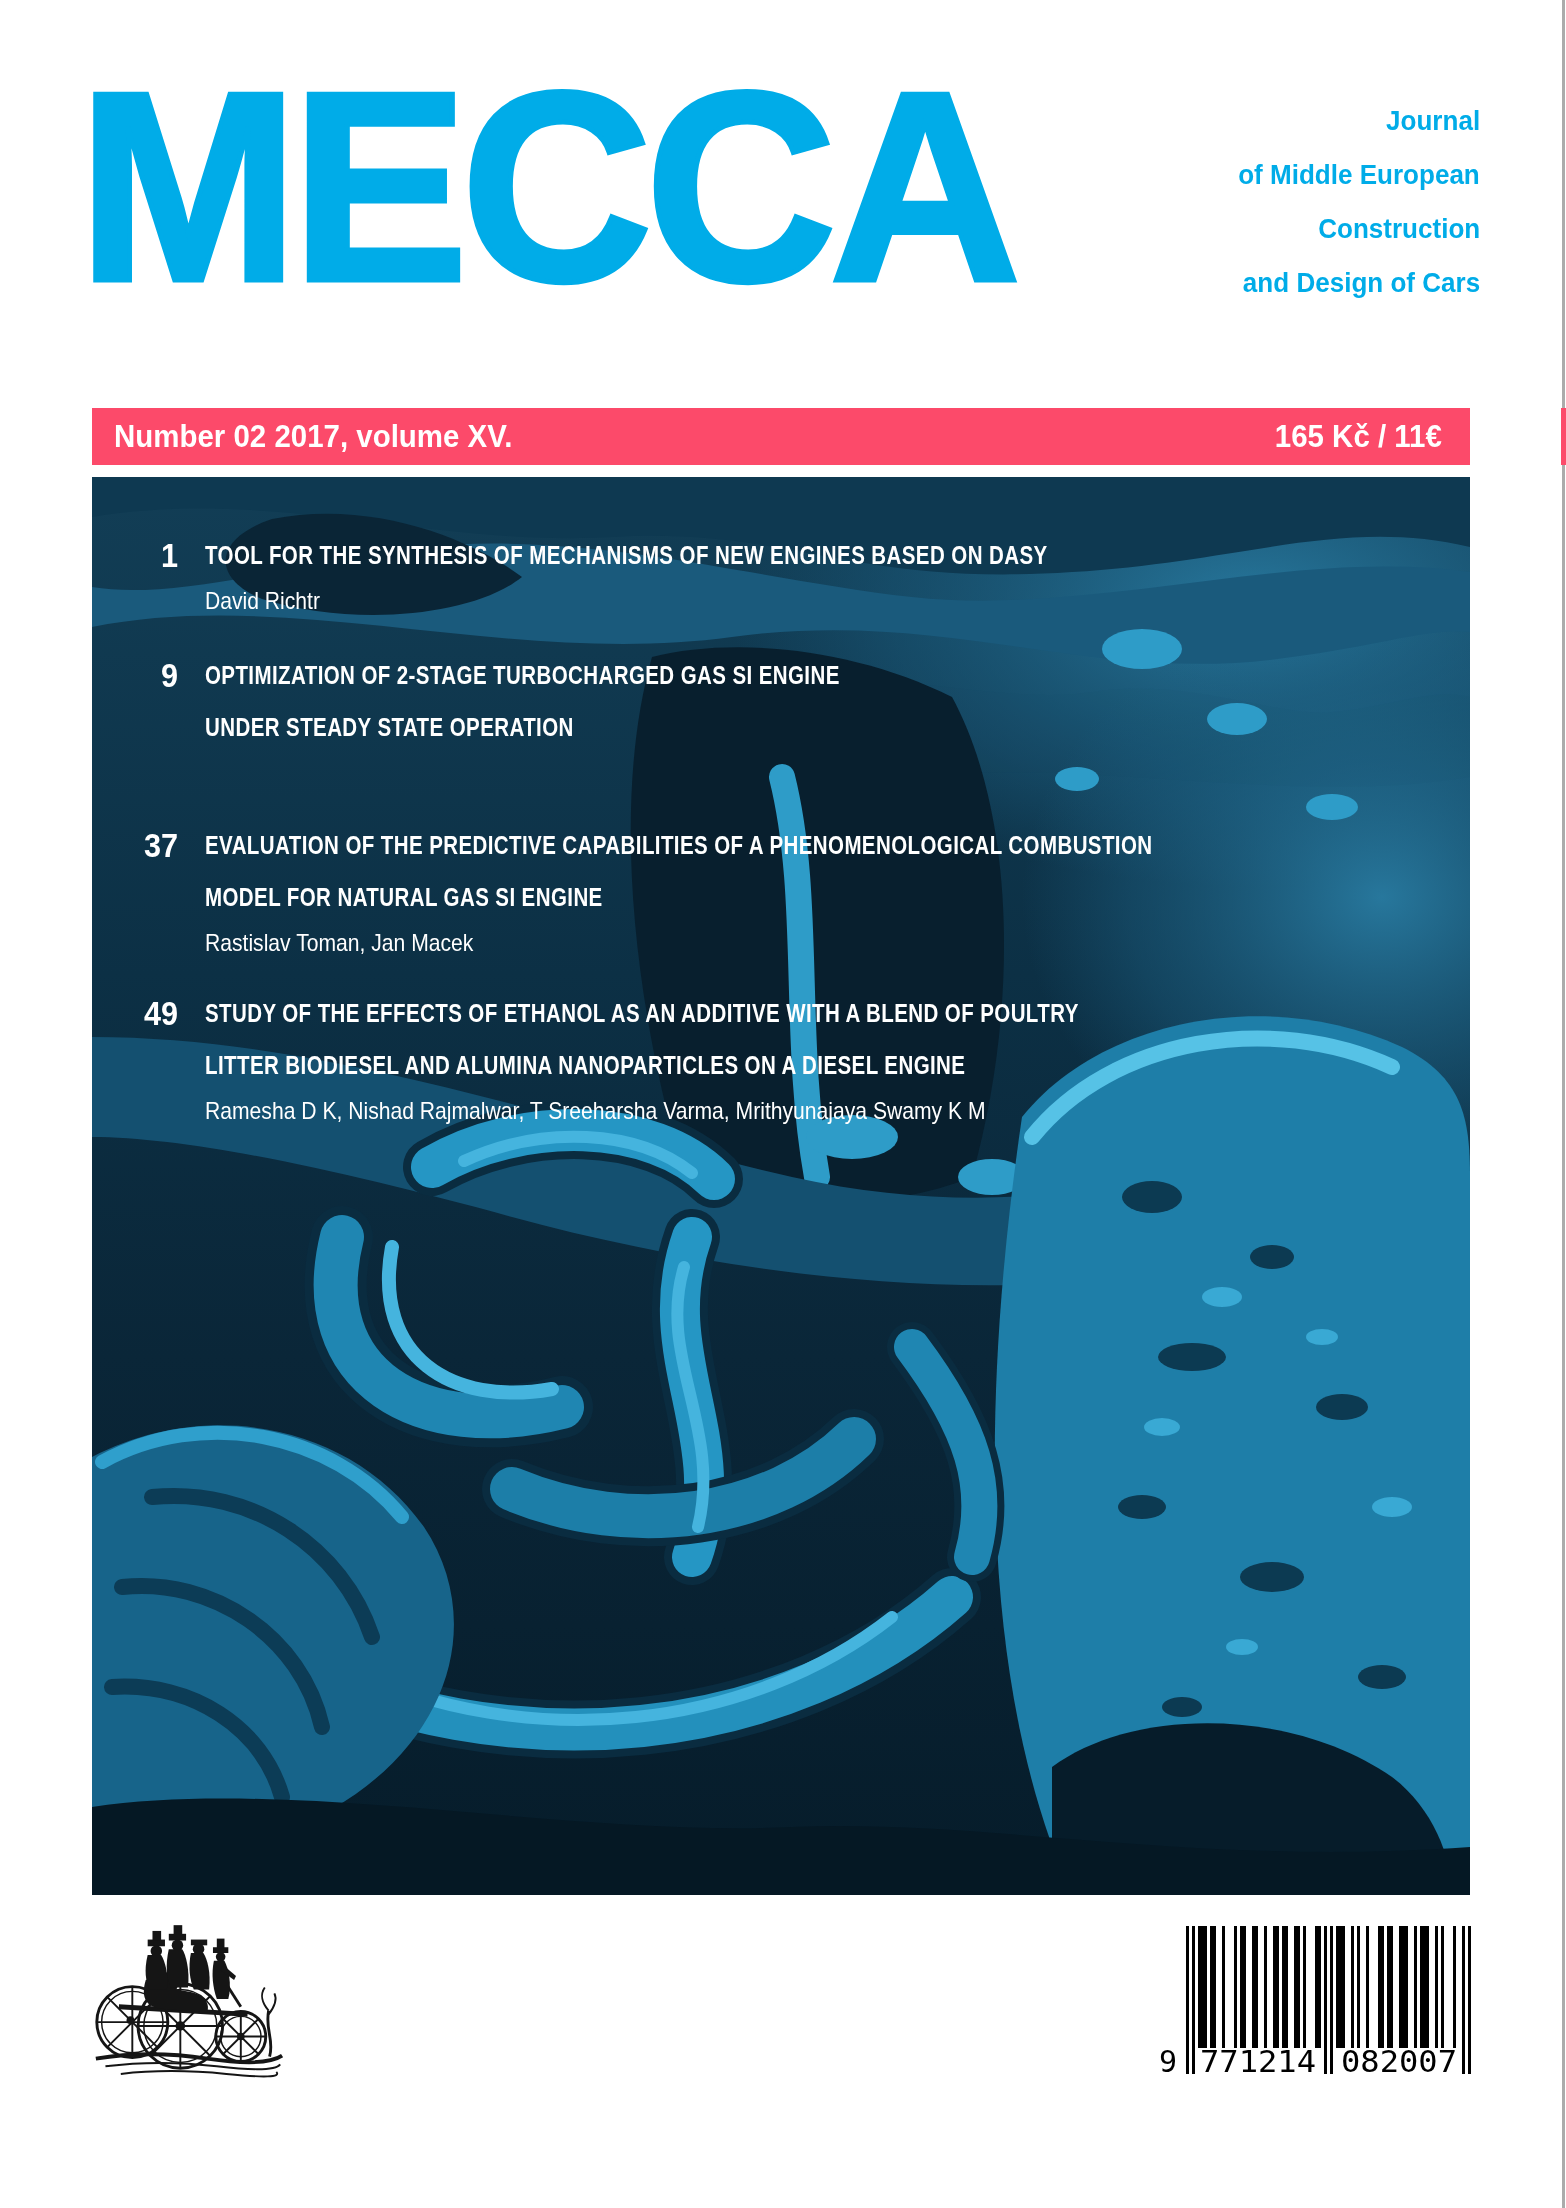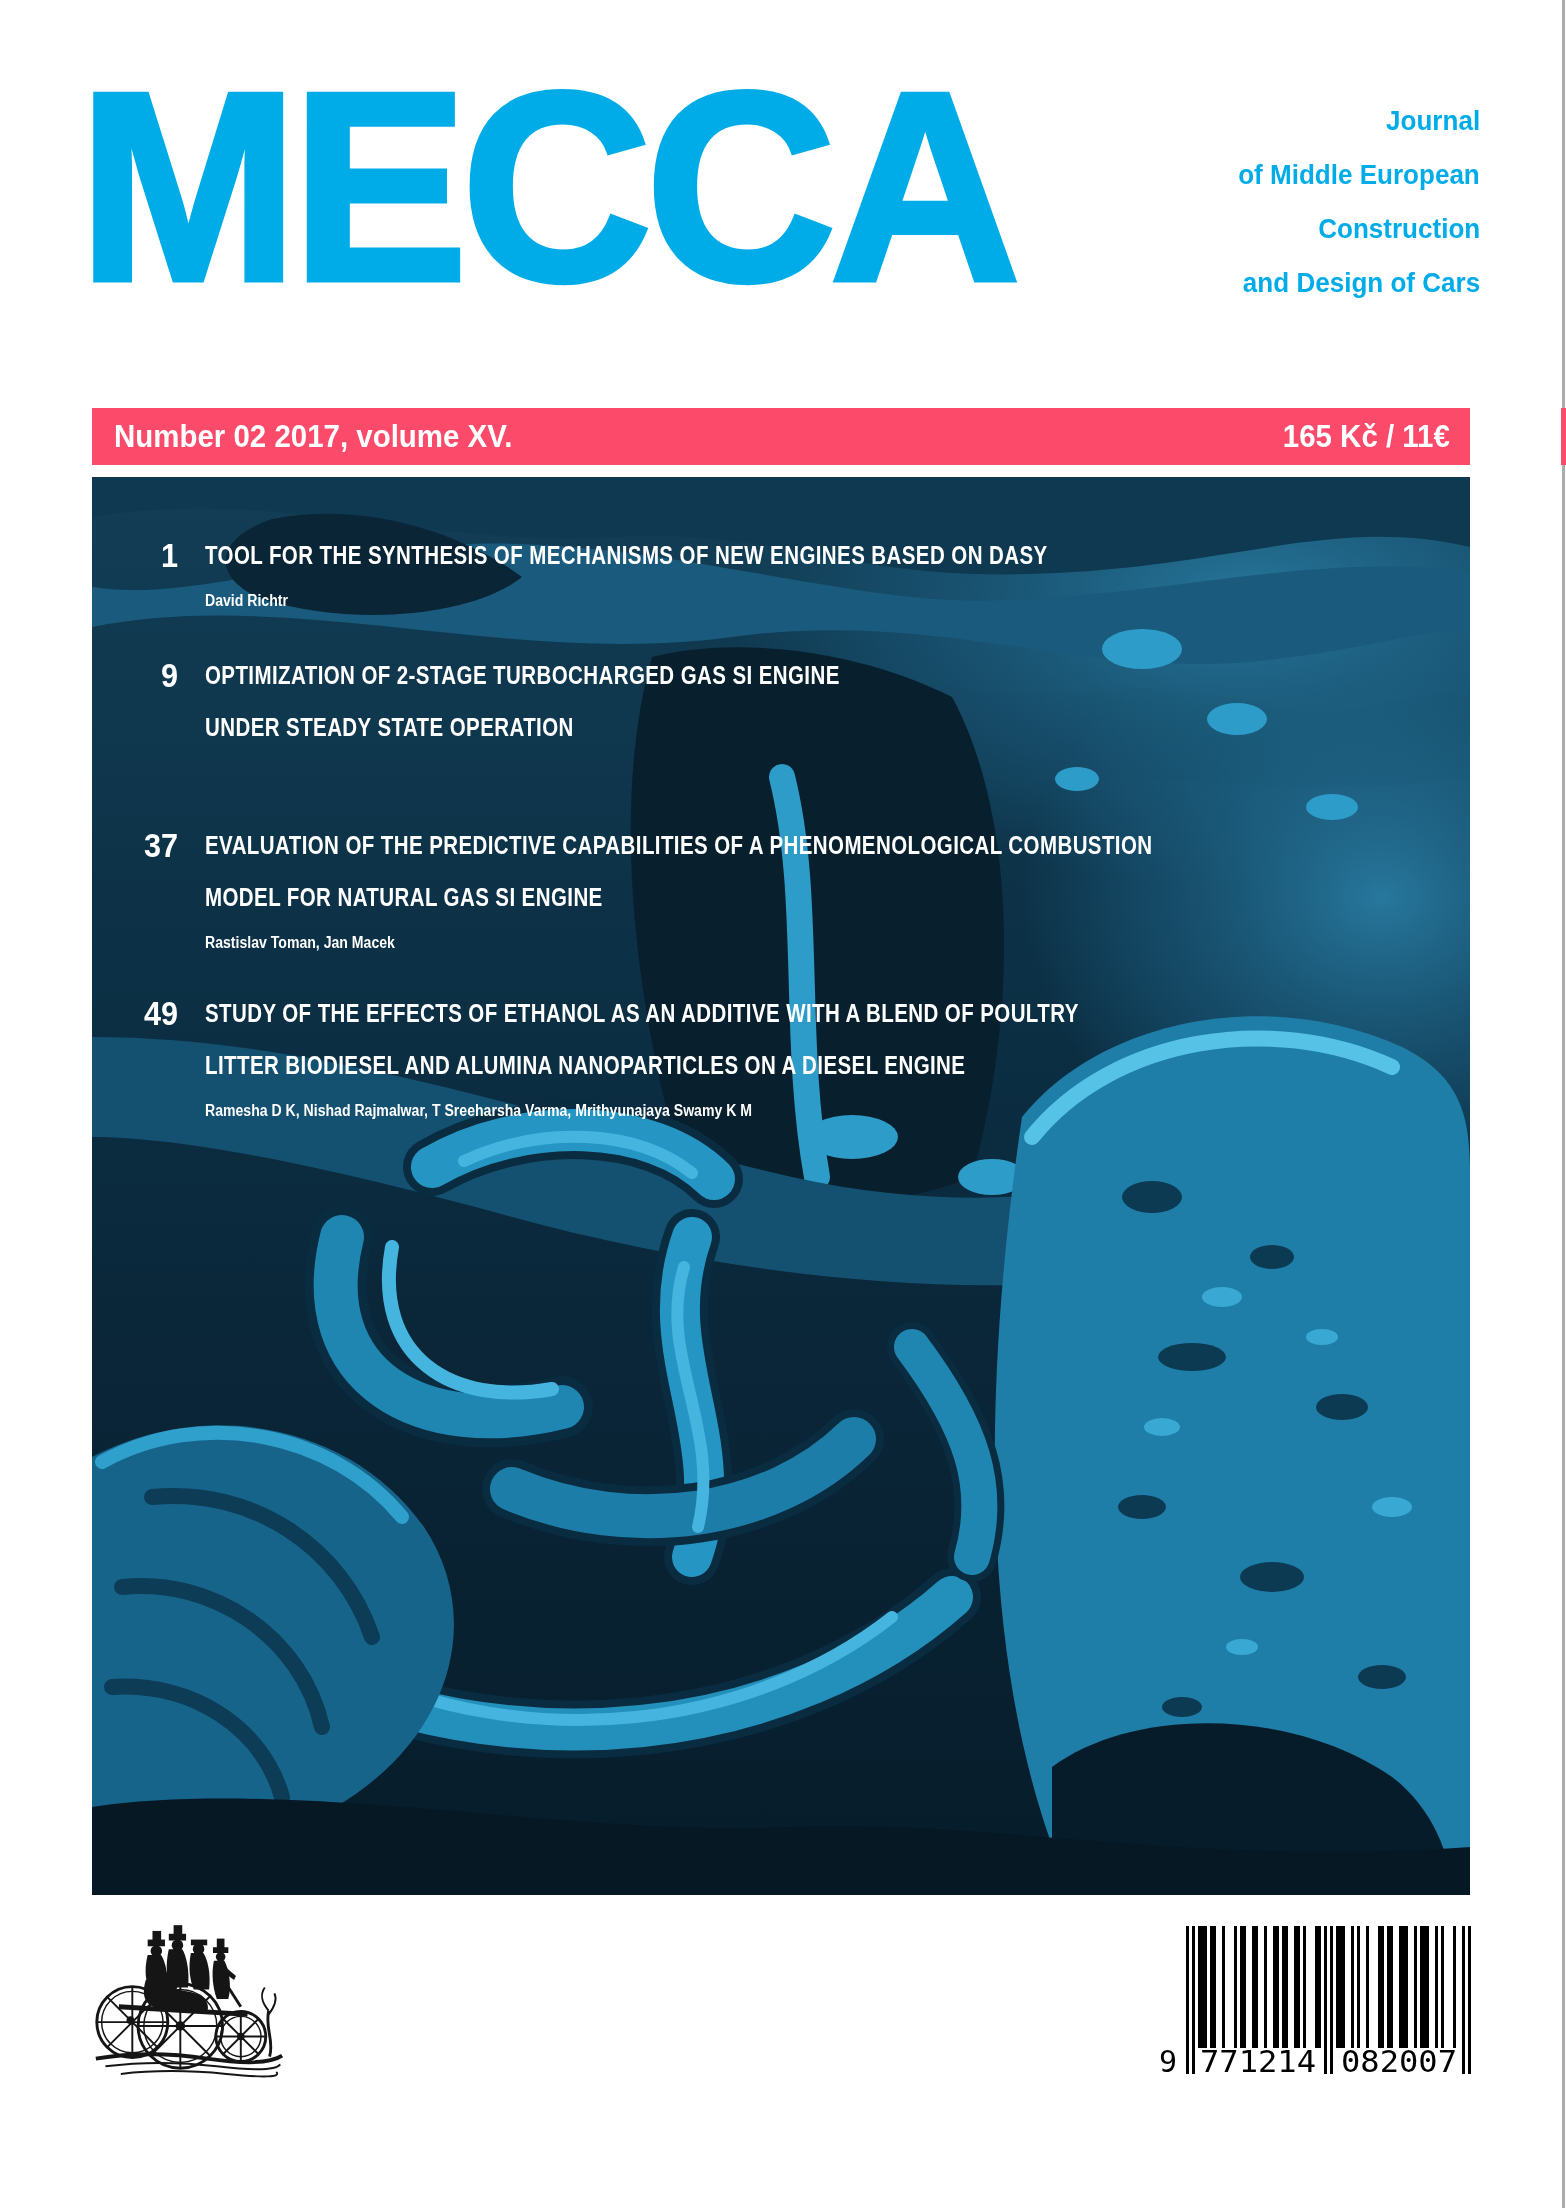--- a/index.html
+++ b/index.html
@@ -8,37 +8,37 @@
   
   .logo{position:absolute;left:78px;top:52px;font-size:270px;line-height:1;font-weight:bold;
         color:#00ACE8;letter-spacing:-7px;transform:scaleX(.98);transform-origin:0 0;
         -webkit-text-stroke:5px #00ACE8;}
   .subtitle{position:absolute;right:86px;top:94px;text-align:right;color:#00ACE8;
         font-size:28px;font-weight:bold;line-height:54px;}
   .subtitle .cxr{display:inline-block;transform:scaleX(.93);transform-origin:100% 50%;}
   
   .banner{position:absolute;left:92px;top:408px;width:1378px;height:57px;background:#FC4A6A;
         display:flex;justify-content:space-between;align-items:center;box-sizing:border-box;
-        padding:0 20px 0 22px;color:#fff;font-size:31px;font-weight:bold;}
+        padding:0 28px 0 22px;color:#fff;font-size:31px;font-weight:bold;}
   .banner .cxl{display:inline-block;transform:scaleX(.95);transform-origin:0 50%;}
   .banner .cxr{display:inline-block;transform:scaleX(.95);transform-origin:100% 50%;}
   .edge-line{position:absolute;right:1px;top:0;width:3px;height:100%;background:#8f8f8f;opacity:.75;}
   .edge-sliver{position:absolute;right:0;top:408px;width:5px;height:57px;background:#FC4A6A;}
   
   .cover{position:absolute;left:92px;top:477px;width:1378px;height:1418px;overflow:hidden;}
   .cover svg.bg{position:absolute;left:0;top:0;width:100%;height:100%;display:block;}
   
   .toc{position:absolute;left:0;top:0;width:100%;height:100%;color:#fff;}
   .toc-entry{position:absolute;left:0;width:100%;}
   .toc-num{position:absolute;left:28px;width:58px;text-align:right;font-size:34px;font-weight:bold;
         line-height:52px;transform:scaleX(.9);transform-origin:100% 0;}
   .toc-text{margin-left:113px;}
   .toc-title{font-size:25px;font-weight:bold;line-height:52px;letter-spacing:.5px;white-space:nowrap;}
   .toc-title .cxl{display:inline-block;transform:scaleX(.82);transform-origin:0 50%;}
-  .toc-authors{font-size:16px;font-weight:bold;line-height:34px;margin-top:3px;white-space:nowrap;}
+  .toc-authors{font-size:24px;font-weight:normal;line-height:34px;margin-top:3px;white-space:nowrap;}
   .toc-authors .cxl{display:inline-block;transform:scaleX(.88);transform-origin:0 50%;}
   
   .car{position:absolute;left:92px;top:1910px;width:192px;height:182px;}
   .car svg{width:100%;height:100%;display:block;}
   .barcode{position:absolute;left:1156px;top:1926px;width:315px;height:152px;}
   .barcode svg{display:block;width:315px;height:152px;}
   .barcode rect{fill:#000;}
   .bc-digits{font-family:"DejaVu Sans Mono",monospace;font-size:30px;fill:#000;}
 </style>
 </head>

